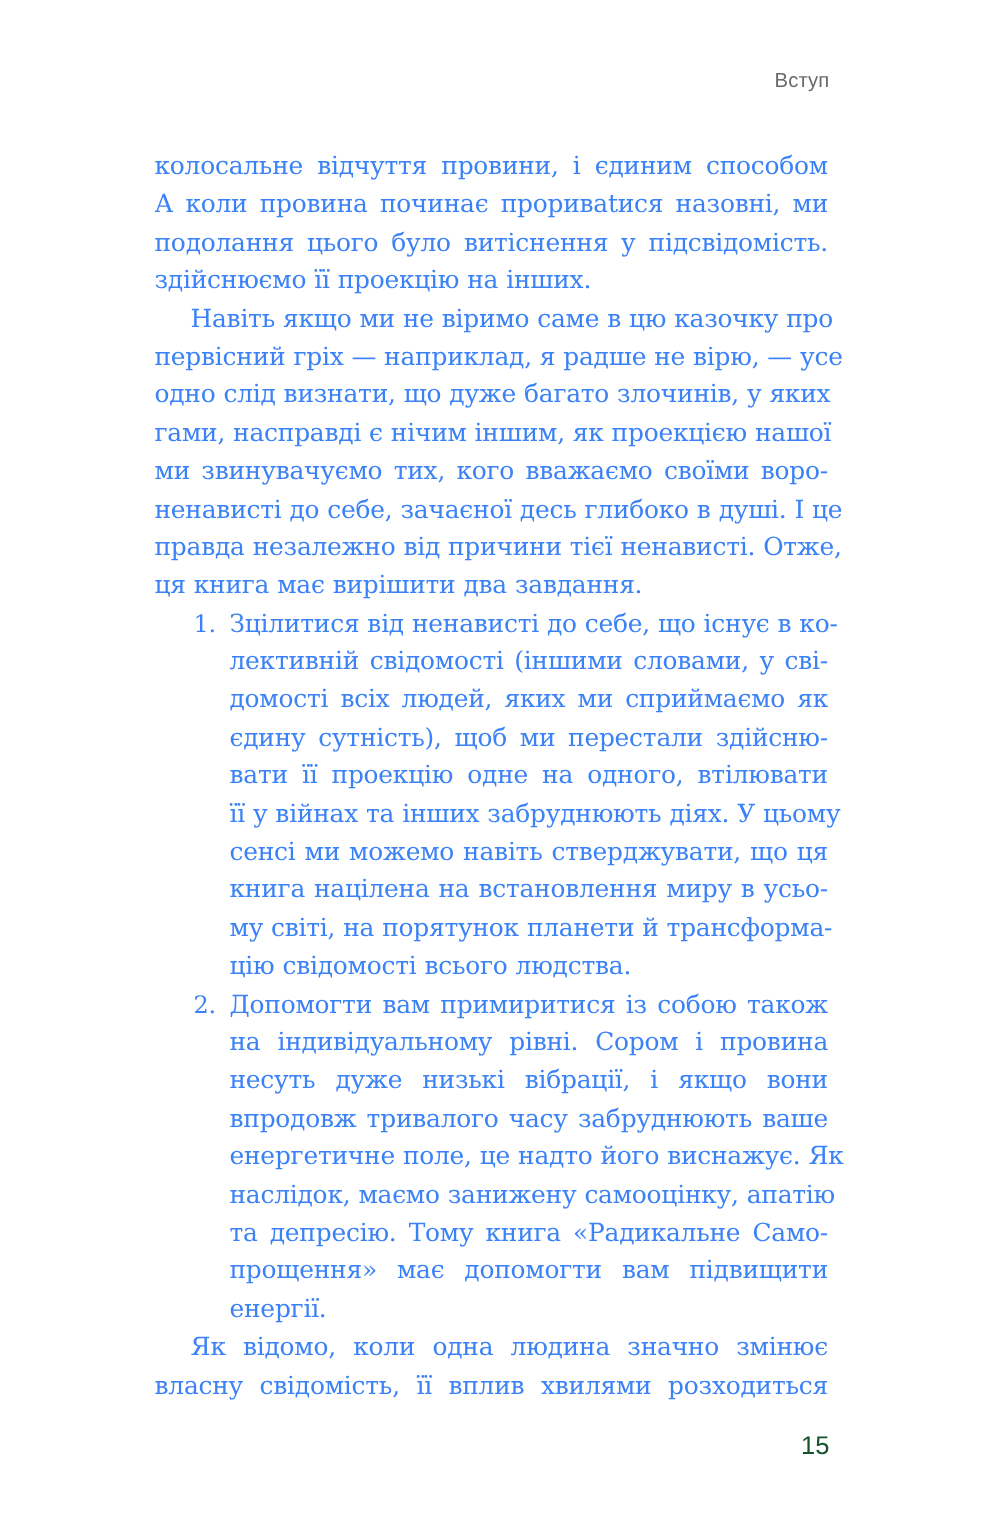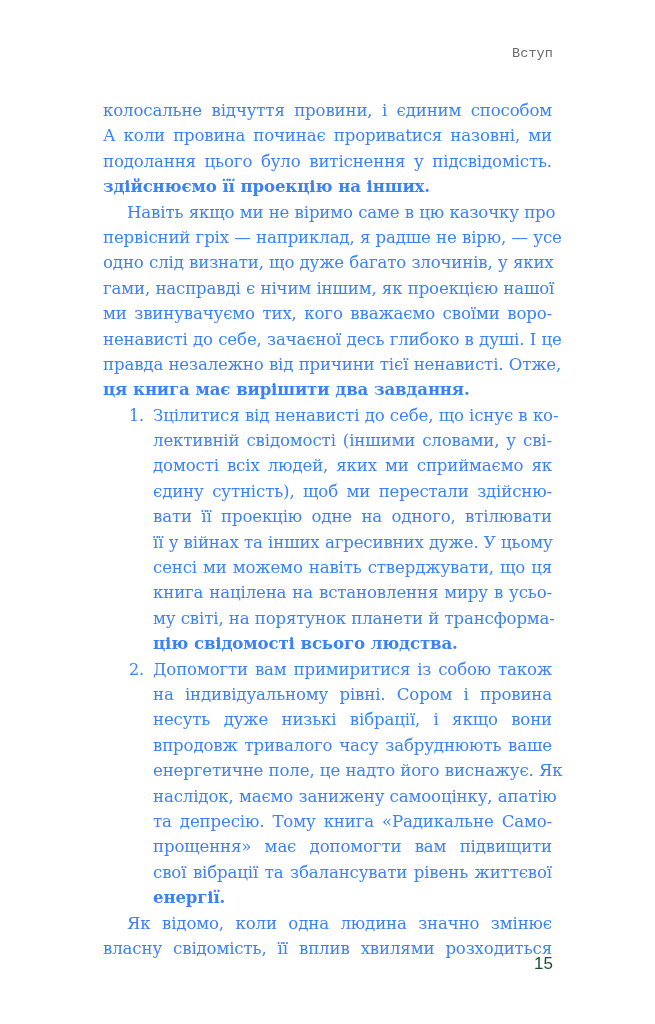--- a/index.html
+++ b/index.html
@@ -10,21 +10,21 @@
     body {
       width: 655px;
       height: 1024px;
       position: relative;
       overflow: hidden;
     }
     .running-head {
       position: absolute;
       top: 46px;
       right: 102px;
-      font-family: Liberation Mono, monospace;
+      font-family: Liberation Sans, sans-serif;
       font-size: 13.5px;
       color: #6a6a6a;
       letter-spacing: 0.1px;
     }
     .page-body {
       position: absolute;
       top: 98px;
       left: 103px;
       width: 449px;
       font-family: "DejaVu Serif", "Liberation Serif", serif;
@@ -37,21 +37,20 @@
     }
     .line {
       display: block;
       white-space: nowrap;
       text-align: justify;
       text-align-last: justify;
       height: 25.4px;
     }
     .line.last {
       text-align-last: left;
-      font-weight: bold;
     }
     .indent {
       padding-left: 24px;
     }
     .list-item {
       position: relative;
       padding-left: 50px;
     }
     .list-num {
       position: absolute;
@@ -93,38 +92,37 @@
     <span class="line last">ця книга має вирішити два завдання.</span>
   </div>
 
   <div class="list-item">
     <span class="list-num">1.</span>
     <span class="line">Зцілитися від ненависті до себе, що існує в ко-</span>
     <span class="line">лективній свідомості (іншими словами, у сві-</span>
     <span class="line">домості всіх людей, яких ми сприймаємо як</span>
     <span class="line">єдину сутність), щоб ми перестали здійсню-</span>
     <span class="line">вати її проекцію одне на одного, втілювати</span>
-    <span class="line">її у війнах та інших агресивних дуже. У цьому</span>
+    <span class="line">її у війнах та інших забруднюють діях. У цьому</span>
     <span class="line">сенсі ми можемо навіть стверджувати, що ця</span>
     <span class="line">книга націлена на встановлення миру в усьо-</span>
     <span class="line">му світі, на порятунок планети й трансформа-</span>
     <span class="line last">цію свідомості всього людства.</span>
   </div>
 
   <div class="list-item">
     <span class="list-num">2.</span>
     <span class="line">Допомогти вам примиритися із собою також</span>
     <span class="line">на індивідуальному рівні. Сором і провина</span>
     <span class="line">несуть дуже низькі вібрації, і якщо вони</span>
     <span class="line">впродовж тривалого часу забруднюють ваше</span>
     <span class="line">енергетичне поле, це надто його виснажує. Як</span>
     <span class="line">наслідок, маємо занижену самооцінку, апатію</span>
     <span class="line">та депресію. Тому книга «Радикальне Само-</span>
     <span class="line">прощення» має допомогти вам підвищити</span>
-    <span class="line">свої вібрації та збалансувати рівень життєвої</span>
     <span class="line last">енергії.</span>
   </div>
 
   <div>
     <span class="line indent">Як відомо, коли одна людина значно змінює</span>
     <span class="line">власну свідомість, її вплив хвилями розходиться</span>
   </div>
 
 </div>
 

